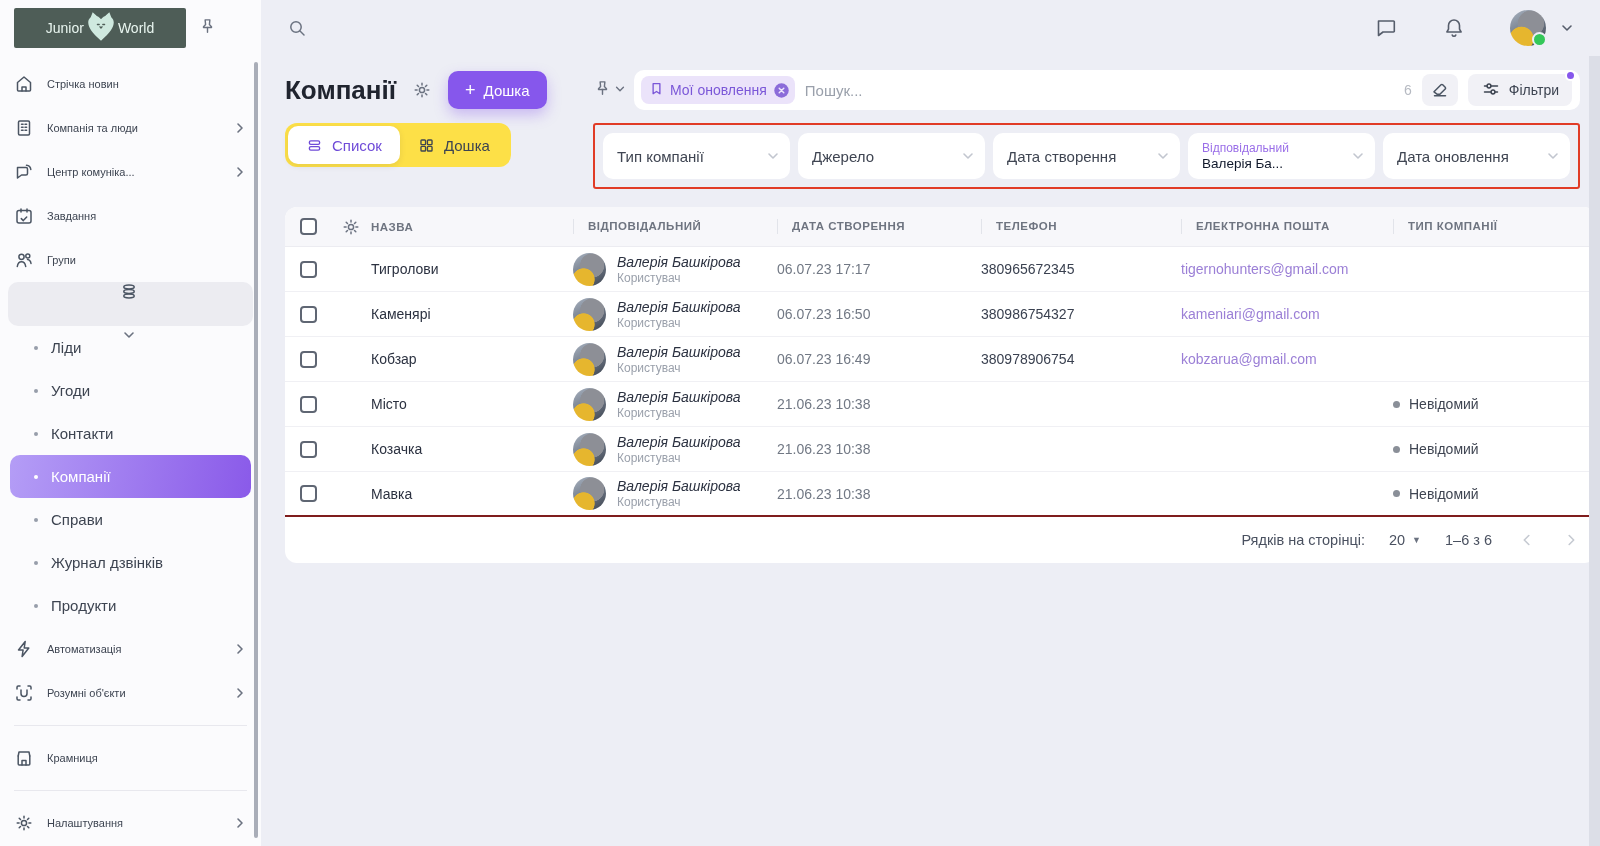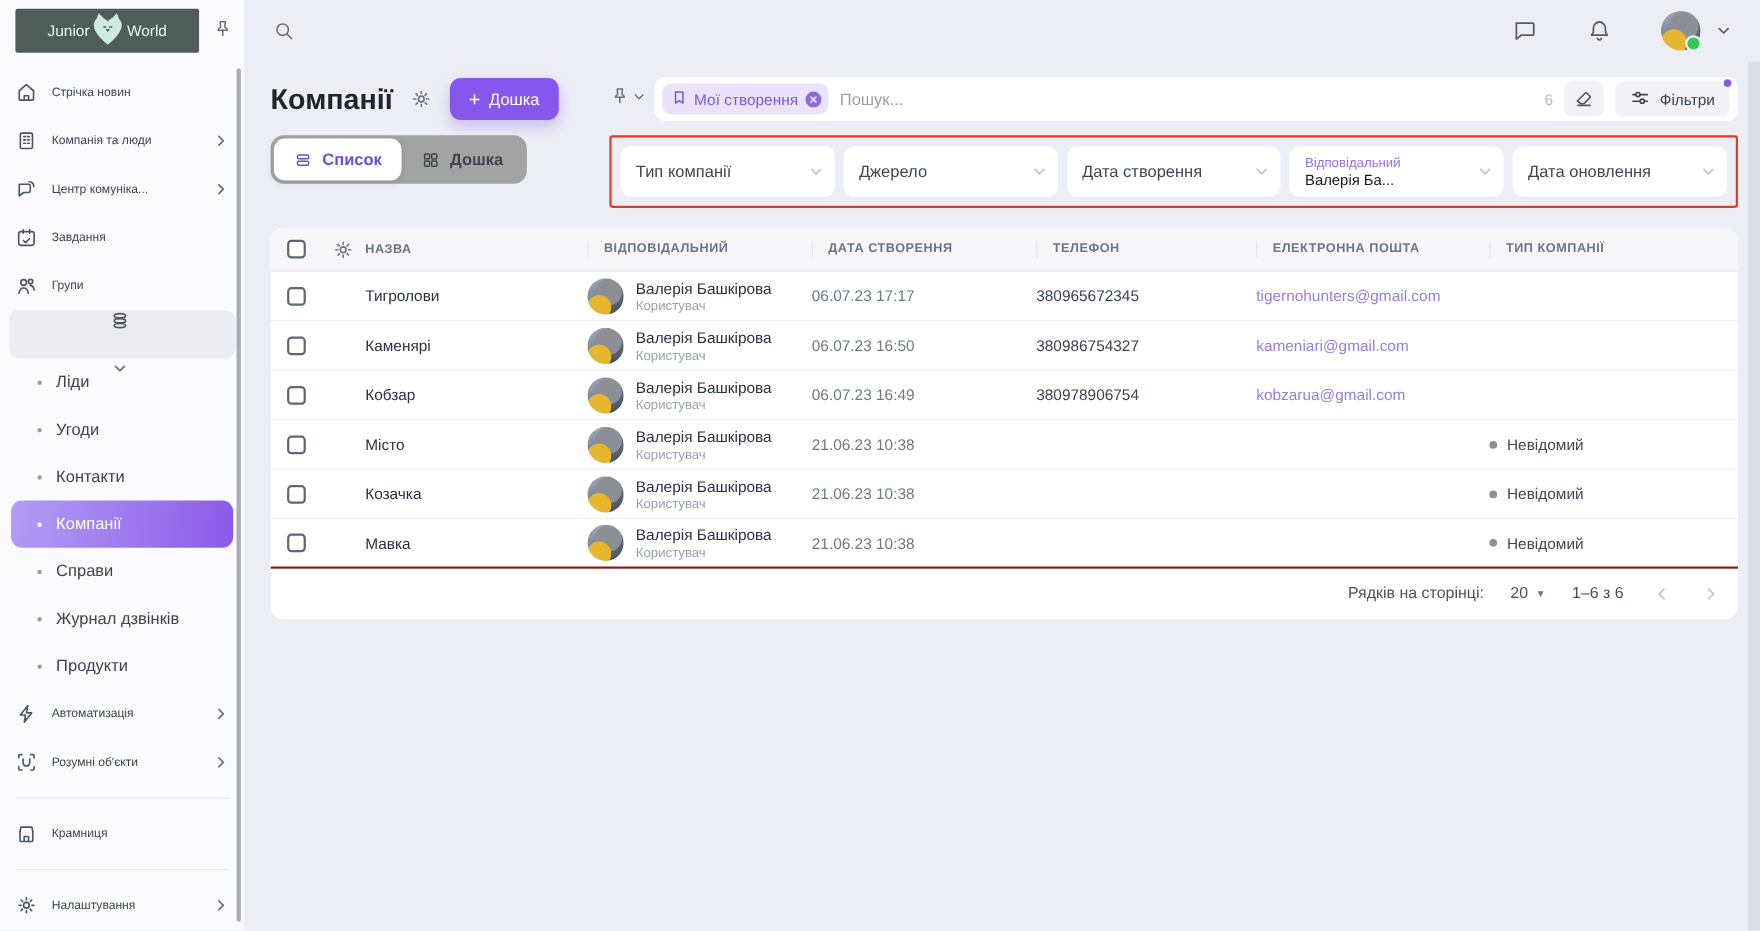--- a/index.html
+++ b/index.html
@@ -1,21 +1,21 @@
 <!DOCTYPE html>
 <html style="--accent: #8657ec; --hl: #e13b26; --email: #9b7fd6; --online: #34c759; --logo-bg: #4e5d57;"><head>
 <meta charset="utf-8">
 <style>
   * { margin:0; padding:0; box-sizing:border-box; }
   html,body { width:1600px; height:846px; overflow:hidden; }
   body { font-family:"Liberation Sans","DejaVu Sans",sans-serif; background:#edeef5; color:#2b3140; }
   .app { display:flex; width:1600px; height:846px; }
 
   
-  .sidebar { width:222px; flex-shrink:0; background:#fbfbfd; position:relative; padding-top:8px; }
+  .sidebar { width:261px; flex-shrink:0; background:#fbfbfd; position:relative; padding-top:8px; }
   .logo-row { display:flex; align-items:center; gap:12px; padding:0 10px 6px 14px; }
   .logo-box { width:172px; height:40px; background:var(--logo-bg,#4e5d57); border-radius:2px;
               display:flex; align-items:center; justify-content:center; gap:2px;
               color:#e9f6f0; font-size:14px; overflow:hidden; }
   .logo-heart { width:34px; height:34px; flex-shrink:0; margin:0 -2px; }
   .icon-btn { background:none; border:none; cursor:pointer; color:#6b7280; display:flex; align-items:center; }
   .nav { margin-top:8px; }
   .nav-item { height:44px; display:flex; align-items:center; gap:13px; padding:0 14px;
               font-size:11px; color:#3d4451; cursor:pointer; }
   .nav-item .nicon { width:20px; height:20px; color:#4b5563; display:flex; }
@@ -63,48 +63,48 @@
   .sq-btn { height:32px; min-width:36px; background:#f1f1f6; border:none; border-radius:8px; cursor:pointer;
             display:flex; align-items:center; justify-content:center; color:#4b5563; }
   .filters-btn { height:32px; background:#f1f1f6; border:none; border-radius:8px; cursor:pointer;
             display:flex; align-items:center; gap:8px; padding:0 13px; font-size:14px; color:#3d4451;
             font-family:inherit; position:relative; margin-right:2px; }
   .filters-btn .fdot { position:absolute; top:-4px; right:-4px; width:11px; height:11px; border-radius:50%;
             background:var(--accent,#7a4ce8); border:2px solid #fff; }
 
   .row2 { display:flex; align-items:flex-start; margin-top:13px; padding:0 20px 0 24px; }
   .tabs-group { width:308px; flex-shrink:0; }
-  .tabs { display:inline-flex; background:#a3a3a3; border-radius:12px; padding:3px;font-weight:bold; }
+  .tabs { display:inline-flex; background:#fde047; border-radius:12px; padding:3px; }
   .tab { height:38px; padding:0 18px; display:flex; align-items:center; gap:9px; border-radius:10px;
          font-size:15px; color:#3d4451; cursor:pointer; }
   .tab.active { background:#fff; color:#6f4bd8; box-shadow:0 2px 6px rgba(40,40,80,.10); }
   .filter-strip { flex:1; border:2px solid var(--hl,#e13b26); border-radius:3px; padding:8px;
                   display:flex; gap:8px; }
   .f-box { flex:1; height:46px; background:#fff; border-radius:10px; display:flex; align-items:center;
            padding:0 10px 0 14px; cursor:pointer; }
   .f-box .f-main { flex:1; min-width:0; }
   .f-box .f-label { font-size:15px; color:#3f4552; white-space:nowrap; overflow:hidden; text-overflow:ellipsis; }
   .f-box.has-value .f-label { font-size:12px; color:#9a6ee8; }
   .f-box .f-value { font-size:13.5px; color:#0f172a; margin-top:1px; }
   .f-box .f-chev { color:#c2c6cf; display:flex; flex-shrink:0; }
 
   
-  .table-card { margin:18px 20px 0 24px; background:#fff; border-radius:12px; overflow:hidden; }
+  .table-card { margin:18px 4px 0 24px; background:#fff; border-radius:12px; overflow:hidden; }
   .t-head, .t-row { display:grid; grid-template-columns:46px 40px 202px 204px 204px 200px 212px 1fr; align-items:center; }
   .t-head { height:40px; background:#f7f7fa; border-bottom:1px solid #ececf1; }
   .t-head .hcol { font-size:11.5px; font-weight:700; color:#6e7480; letter-spacing:.5px; }
   .t-head .hsep { border-left:1px solid #e2e4ea; padding-left:14px; display:inline-block; line-height:15px; }
   .cb { width:17px; height:17px; border:2px solid #5f6673; border-radius:4px; background:#fff; cursor:pointer; }
   .ccell { display:flex; justify-content:center; }
   .t-row { height:45px; border-bottom:1px solid #f0f0f4; cursor:pointer; }
   .t-row:last-of-type { border-bottom:2px solid #7f1d1d; }
   .cell-name { font-size:14px; color:#2b3140; }
   .resp { display:flex; align-items:center; gap:11px; }
   .resp .avatar { width:33px; height:33px; }
-  .resp .r-name { font-size:14px; color:#2b3140; line-height:17px; }
+  .resp .r-name { font-size:14px; color:#2b3140; line-height:17px;font-style:italic; }
   .resp .r-role { font-size:12px; color:#9aa0ab; line-height:14px; }
   .cell-date { font-size:14px; color:#717884; }
   .cell-phone { font-size:14px; color:#3a4150; }
   .cell-email { font-size:14px; color:var(--email,#9b7fd6); cursor:pointer; }
   .cell-type { display:flex; align-items:center; gap:9px; font-size:14px; color:#3f4552; }
   .cell-type .tdot { width:7px; height:7px; border-radius:50%; background:#8a8f98; }
   .t-footer { height:46px; display:flex; align-items:center; justify-content:flex-end; gap:24px;
               padding:0 16px; font-size:14.5px; color:#4a5160;text-align:right; }
   .per-page { display:flex; align-items:center; gap:7px; cursor:pointer; }
   .per-page .tri { font-size:9px; color:#6b7280; }
@@ -344,21 +344,21 @@
               </svg></span>
           <span id="pin-chev-slot"><svg width="12" height="12" viewBox="0 0 14 14" fill="none" stroke="currentColor" stroke-width="1.6" stroke-linecap="round" stroke-linejoin="round">
                 <path d="M3 5l4 4 4-4"></path>
               </svg></span>
         </span>
         <div class="search-box">
           <span class="chip">
             <span id="bookmark-slot"><svg width="15" height="15" viewBox="0 0 20 20" fill="none" stroke="currentColor" stroke-width="1.8" stroke-linecap="round" stroke-linejoin="round">
                   <path d="M5.5 3.5h9v13.5l-4.5-3-4.5 3z"></path>
                 </svg></span>
-            <span>Мої створення</span>
+            <span>Мої оновлення</span>
             <span class="x-circle" id="chip-x-slot">
                 <svg width="17" height="17" viewBox="0 0 20 20">
                   <circle cx="10" cy="10" r="8.5" fill="#8b6bd9"></circle>
                   <path d="M7.3 7.3l5.4 5.4M12.7 7.3l-5.4 5.4" stroke="#ede6fb" stroke-width="1.7" stroke-linecap="round"></path>
                 </svg>
               </span>
           </span>
           <span class="search-ph">Пошук...</span>
           <span class="s-count">6</span>
           <button class="sq-btn">

